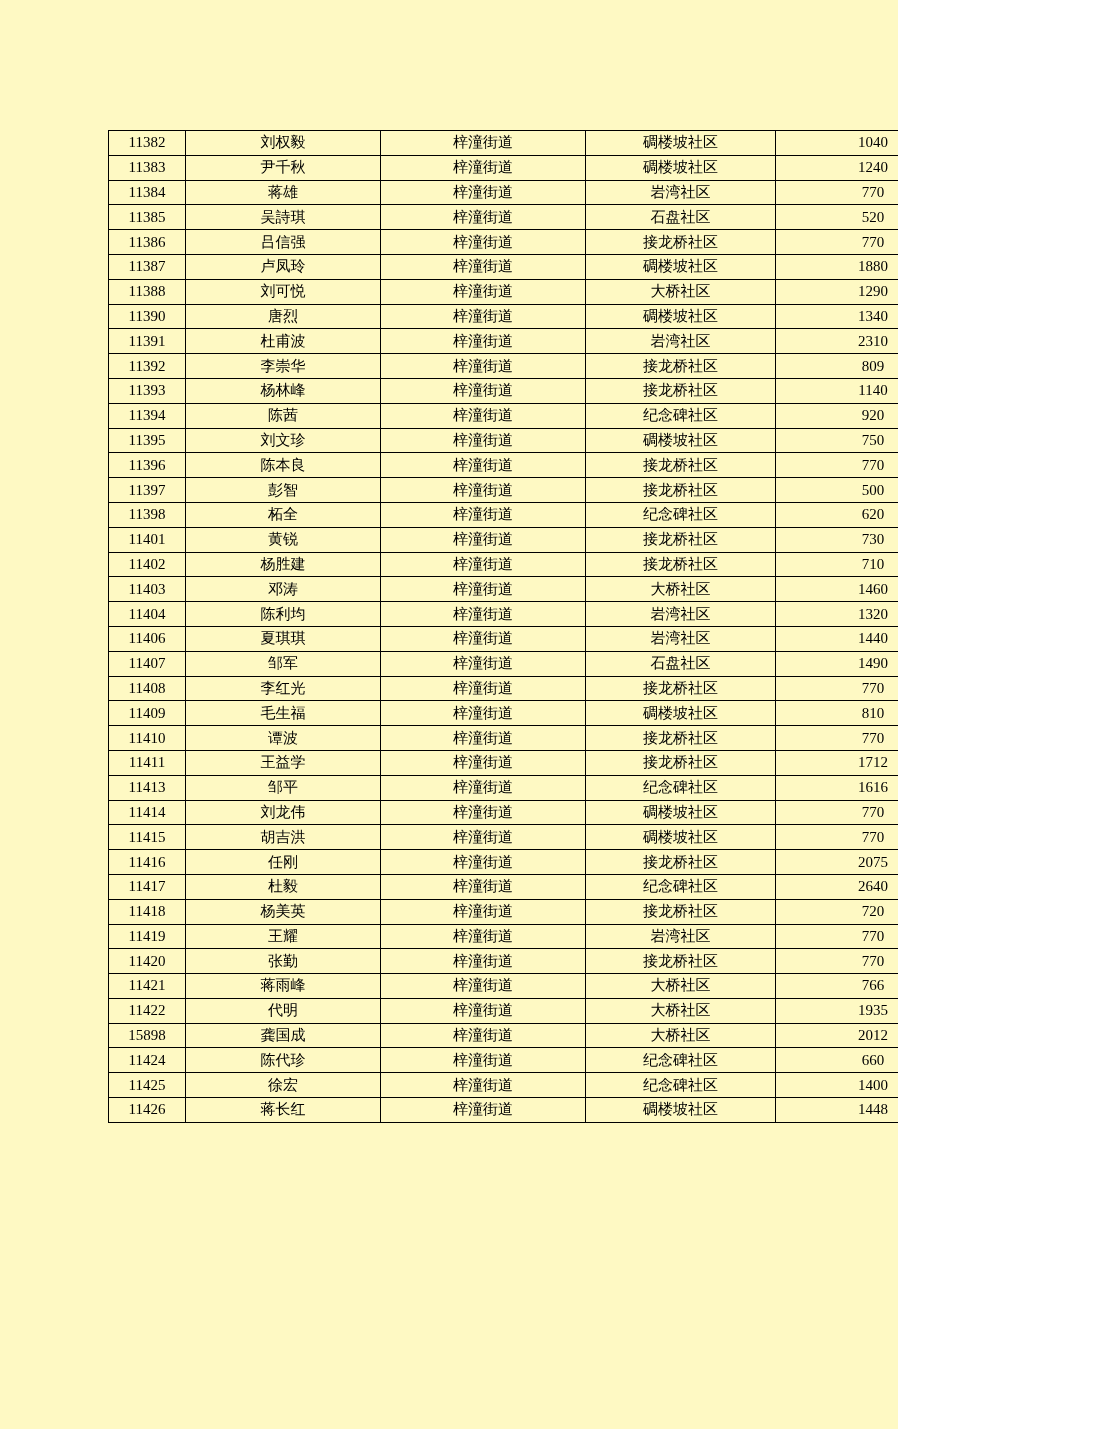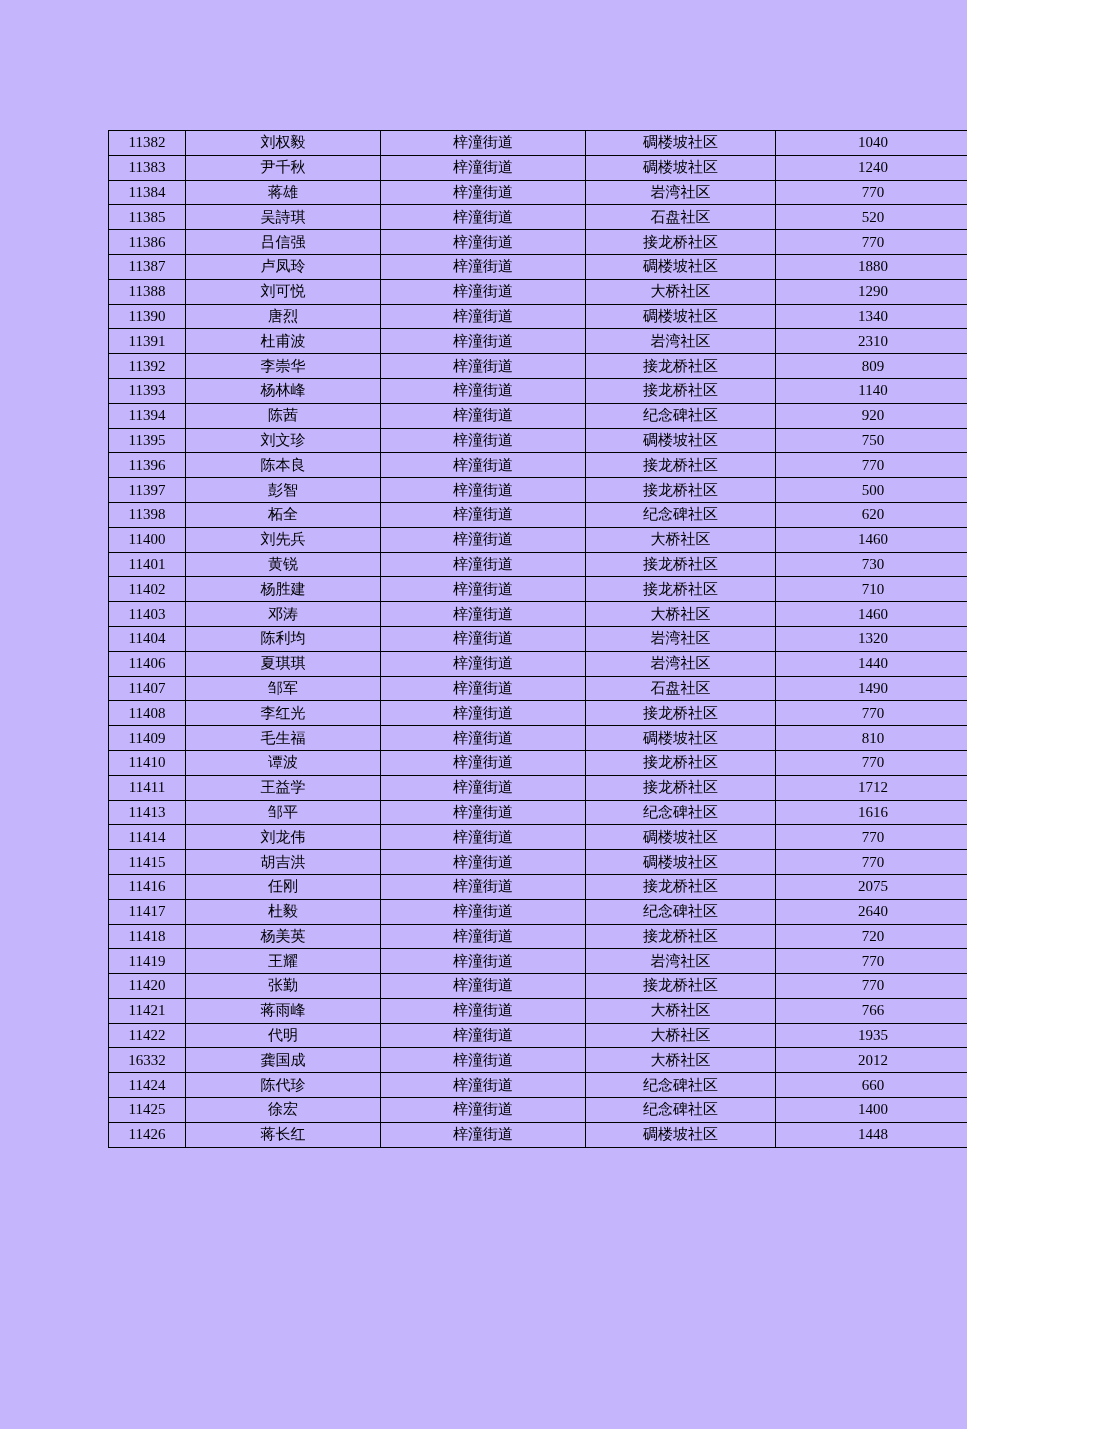--- a/index.html
+++ b/index.html
@@ -9,23 +9,23 @@
     background: #ffffff;
   }
   body {
     width: 1105px;
     height: 1429px;
     font-family: "Liberation Serif", serif;
     color: #000000;
   }
   .page {
     position: relative;
-    width: 967px;
+    width: 898px;
     height: 1429px;
-    background: #c4b5fd;
+    background: #fef9c3;
     overflow: hidden;
   }
   table.records {
     position: absolute;
     left: 108px;
     top: 130px;
     border-collapse: collapse;
     table-layout: fixed;
     width: 862px;
   }
@@ -165,27 +165,20 @@
           <td>500</td>
         </tr>
         <tr>
           <td>11398</td>
           <td>柘全</td>
           <td>梓潼街道</td>
           <td>纪念碑社区</td>
           <td>620</td>
         </tr>
         <tr>
-          <td>11400</td>
-          <td>刘先兵</td>
-          <td>梓潼街道</td>
-          <td>大桥社区</td>
-          <td>1460</td>
-        </tr>
-        <tr>
           <td>11401</td>
           <td>黄锐</td>
           <td>梓潼街道</td>
           <td>接龙桥社区</td>
           <td>730</td>
         </tr>
         <tr>
           <td>11402</td>
           <td>杨胜建</td>
           <td>梓潼街道</td>
@@ -312,21 +305,21 @@
           <td>766</td>
         </tr>
         <tr>
           <td>11422</td>
           <td>代明</td>
           <td>梓潼街道</td>
           <td>大桥社区</td>
           <td>1935</td>
         </tr>
         <tr>
-          <td>16332</td>
+          <td>15898</td>
           <td>龚国成</td>
           <td>梓潼街道</td>
           <td>大桥社区</td>
           <td>2012</td>
         </tr>
         <tr>
           <td>11424</td>
           <td>陈代珍</td>
           <td>梓潼街道</td>
           <td>纪念碑社区</td>

